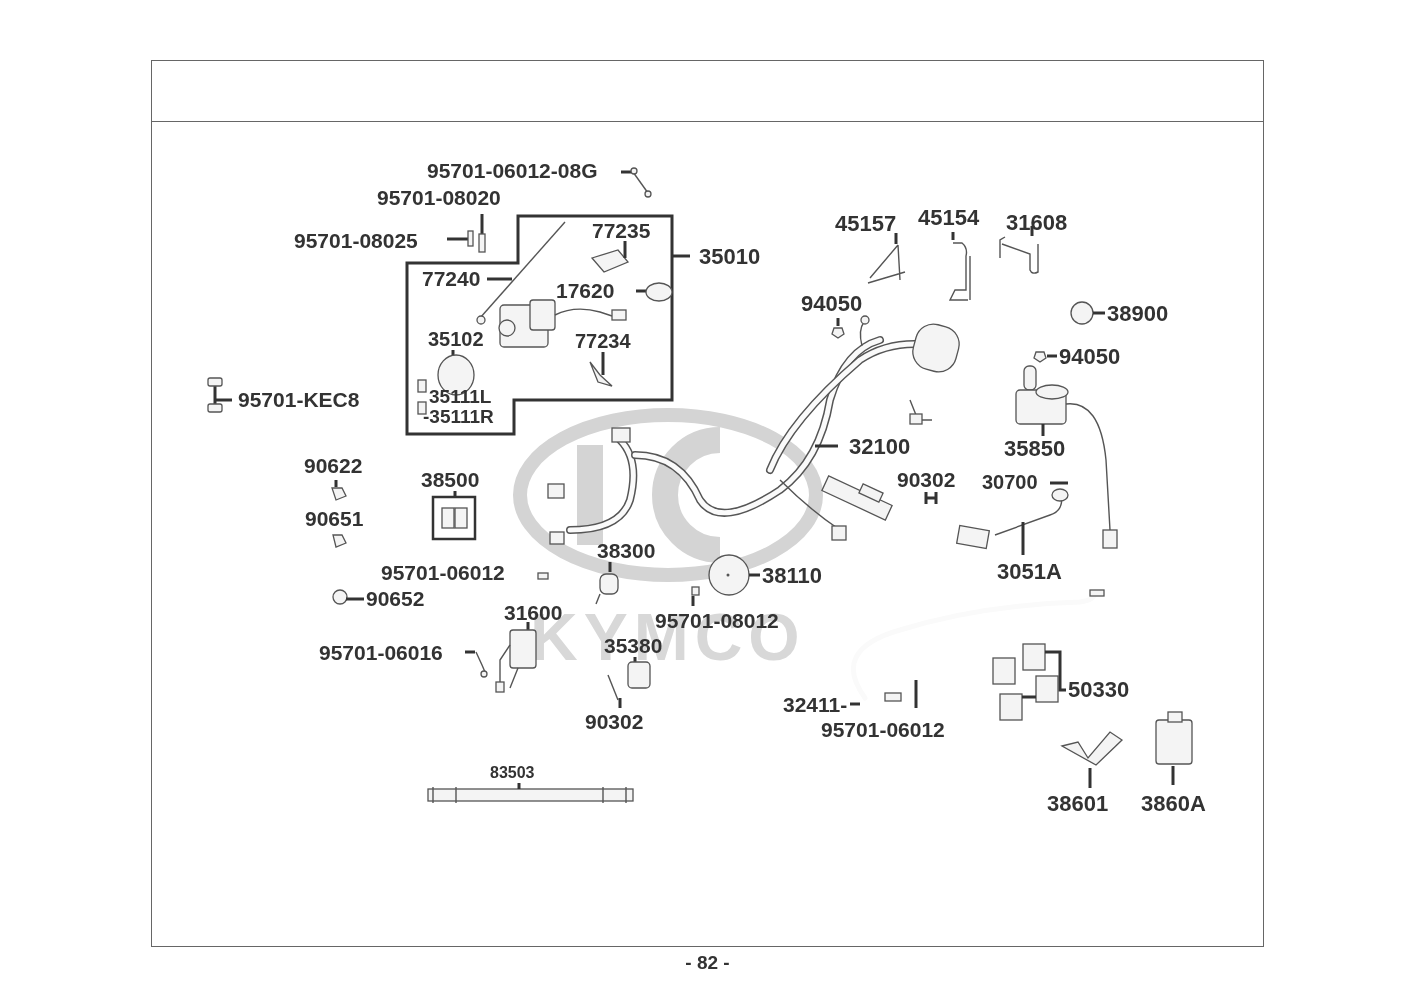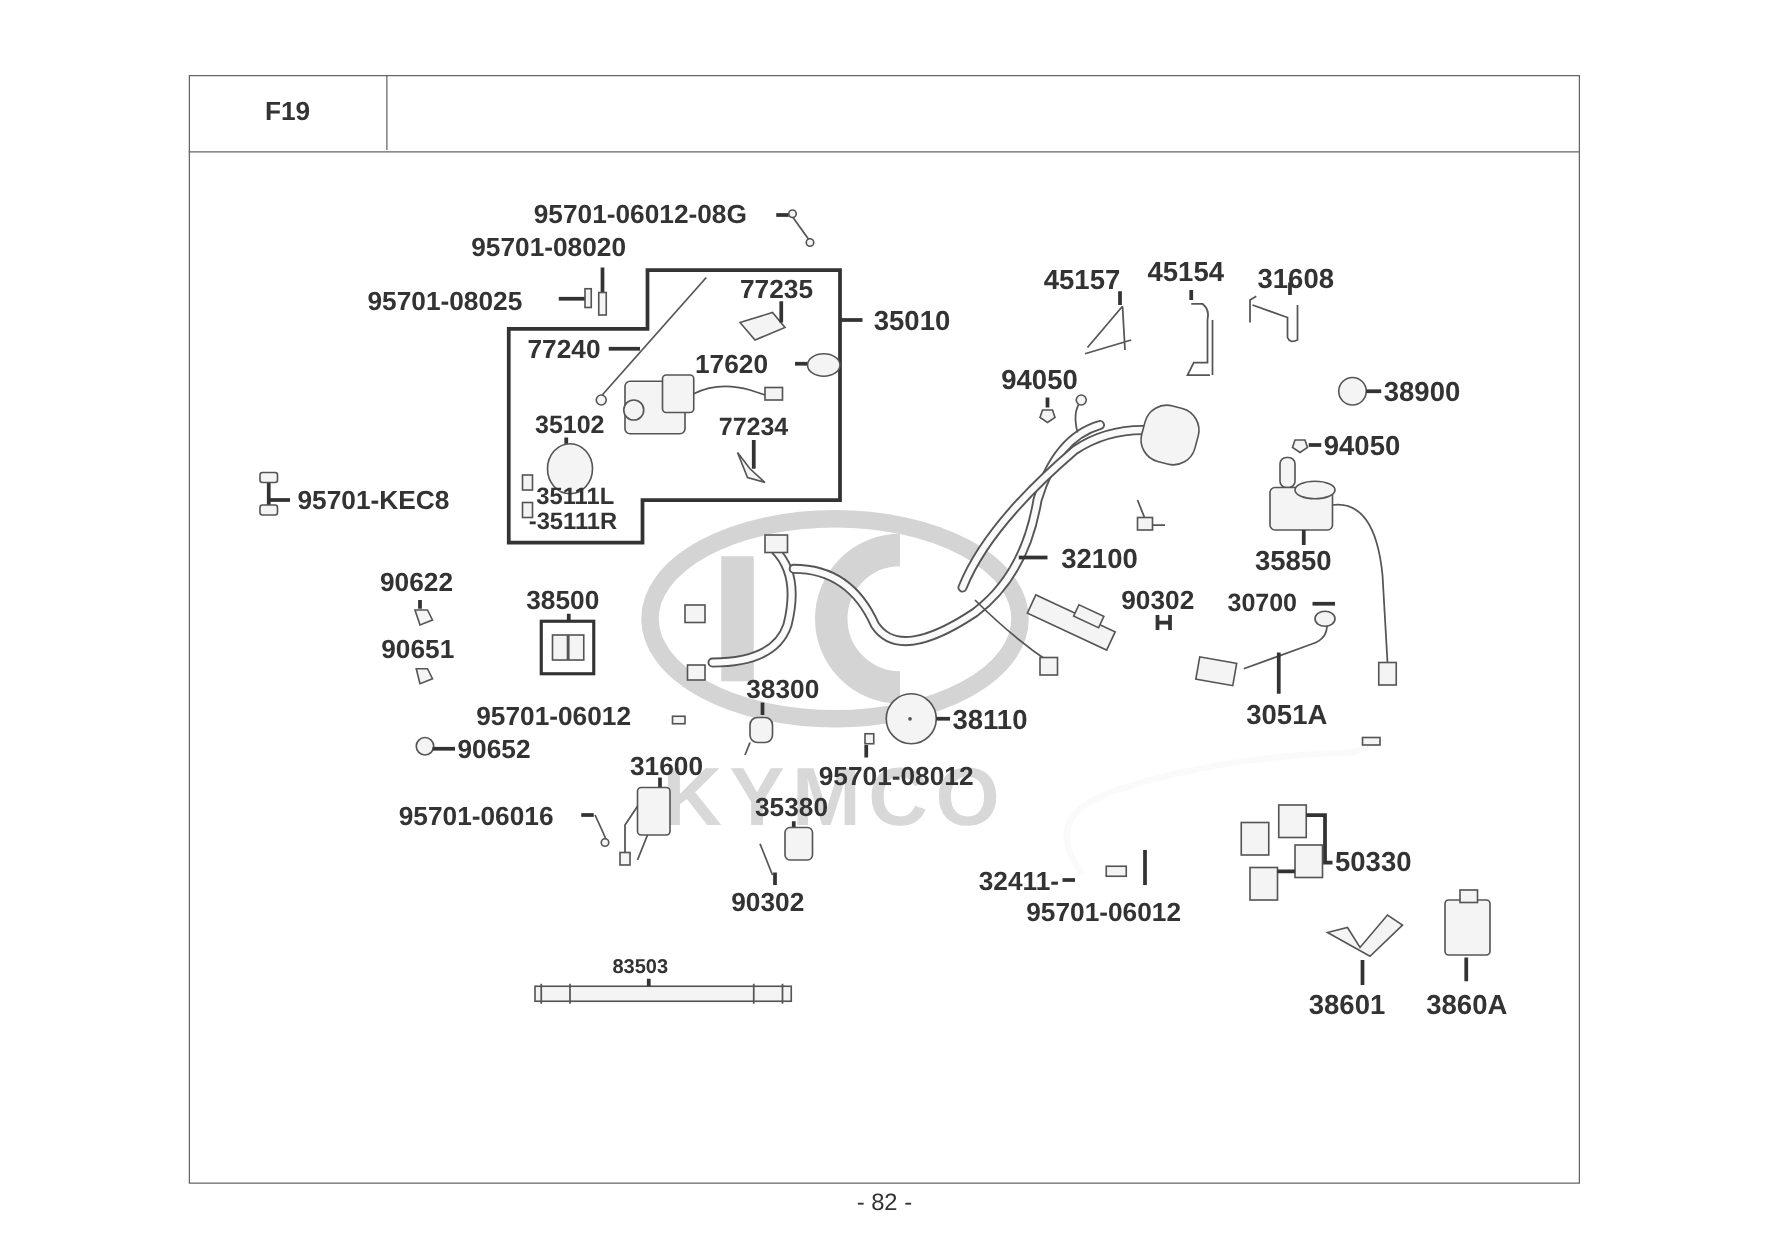--- a/index.html
+++ b/index.html
@@ -9,36 +9,35 @@
            border: 1.5px solid #666; box-sizing: border-box; }
   .hdr-row { position: absolute; left: 151px; top: 60px; height: 62px; width: 1113px;
              border-bottom: 1.5px solid #666; box-sizing: border-box; }
   .hdr-code { position: absolute; left: 0; top: 0; width: 159px; height: 60px;
               border-right: 1.5px solid #666; box-sizing: border-box;
               display: flex; align-items: center; justify-content: center;
               font-weight: bold; font-size: 21px; color: #333; }
   .hdr-title { position: absolute; left: 209px; top: 0; height: 60px; display: flex; align-items: center;
                font-weight: bold; font-size: 22px; color: #333; }
   .page-num { position: absolute; left: 0; width: 1415px; top: 952px; text-align: center;
-              font-weight: normal; font-size: 19px; color: #333; }
+              font-weight: bold; font-size: 19px; color: #333; }
   svg.diagram { position: absolute; left: 0; top: 0; width: 1415px; height: 1000px; }
   .lbl { font-family: "Liberation Sans", sans-serif; font-weight: bold; fill: #333; }
   .lead { stroke: #333; stroke-width: 3; fill: none; }
   .part { stroke: #555; stroke-width: 1.3; fill: #f4f4f4; }
   .wire { stroke: #555; stroke-width: 1.4; fill: none; }
   .harness { stroke: #555; stroke-width: 8; fill: none; stroke-linecap: round; }
   .harness-in { stroke: #fafafa; stroke-width: 5; fill: none; stroke-linecap: round; }
   .wm { fill: none; stroke: #d4d4d4; }
 </style>
 </head>
 <body>
 
 <div class="frame"></div>
 <div class="hdr-row">
-  <div class="hdr-code">F19</div>
 </div>
 
 <svg class="diagram" viewBox="0 0 1415 1000">
 
   <g>
     <ellipse class="wm" cx="668" cy="495" rx="148" ry="80" stroke-width="14"></ellipse>
     <path d="M590 445 L590 545" class="wm" stroke-width="26"></path>
     <path d="M720 440 A55 55 0 1 0 720 550" class="wm" stroke-width="26"></path>
     <text x="530" y="660" font-size="66" font-weight="bold" fill="#d8d8d8" font-family="Liberation Sans, sans-serif" letter-spacing="6">KYMCO</text>
   </g>

